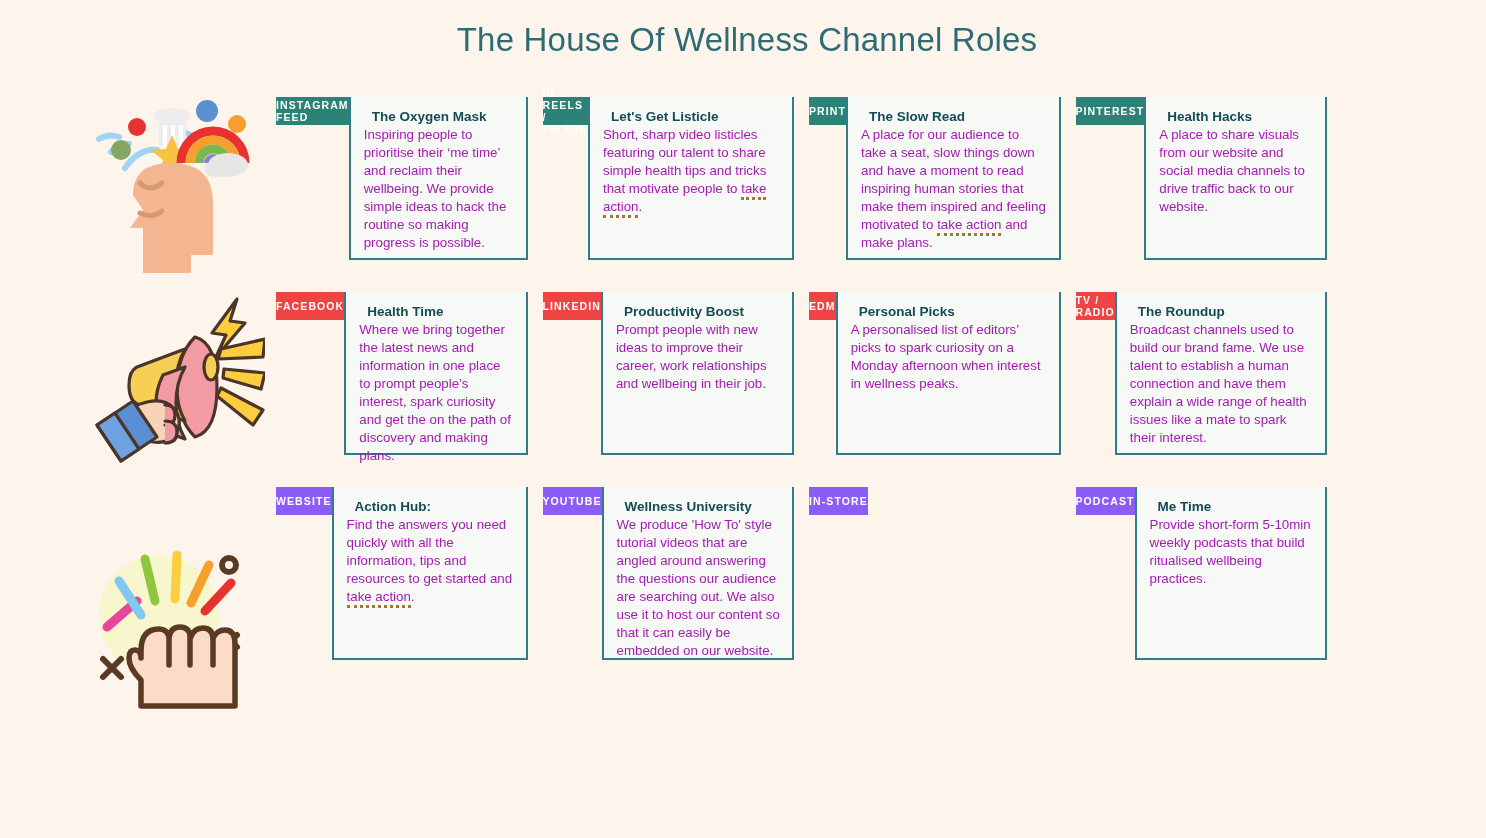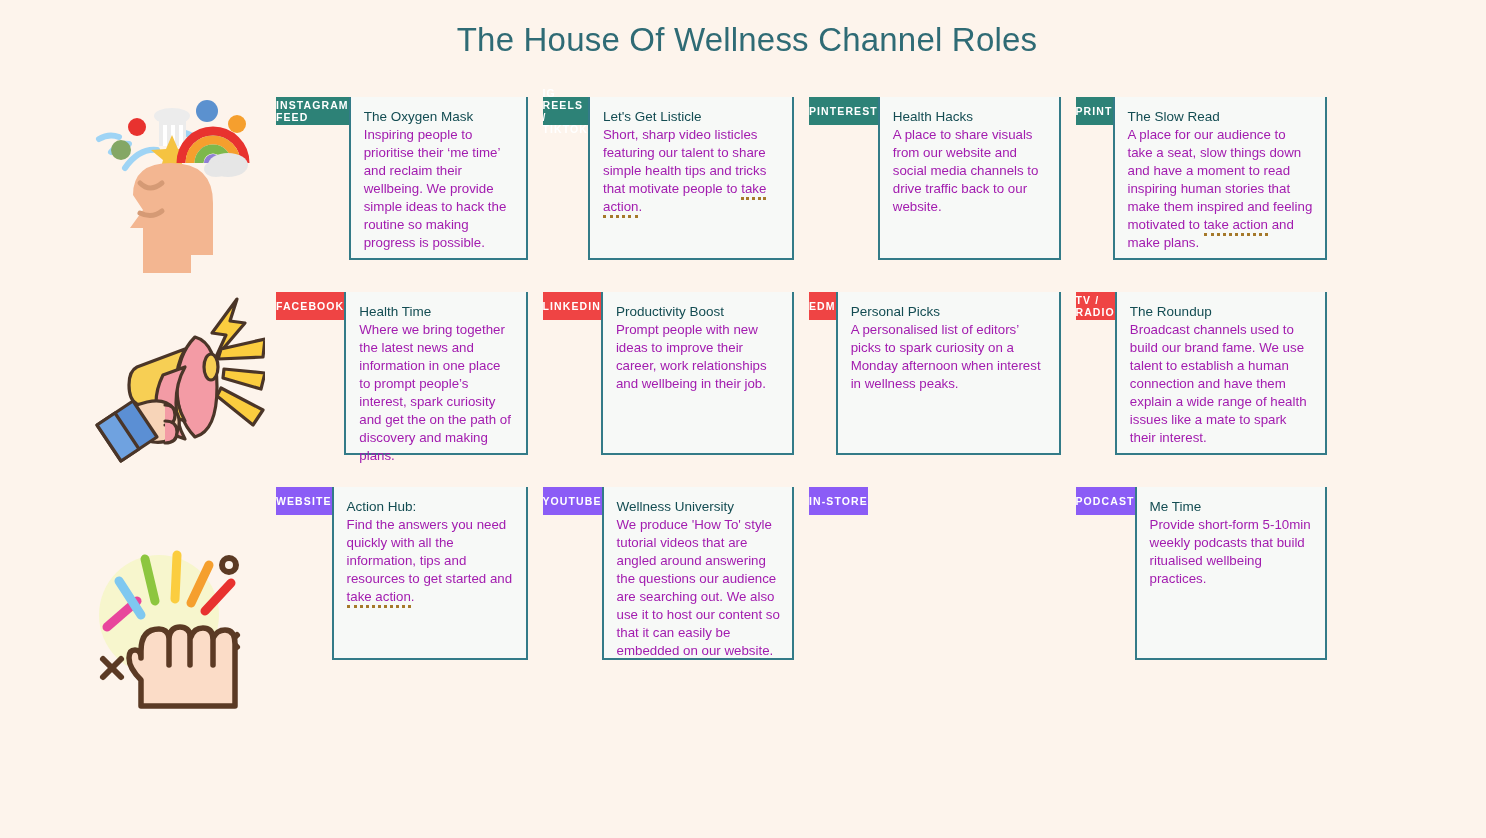--- a/index.html
+++ b/index.html
@@ -62,24 +62,25 @@
     letter-spacing: 1.1px;
   }
   .card-body {
     background: #f7f9f7;
     border: 2px solid #337b88;
     border-top: none;
     padding: 12px 12px 10px 13px;
   }
   .card-title {
     font-size: 13.5px;
-    font-weight: normal;
+    font-weight: bold;
     color: #134c52;
     line-height: 1.18;
     margin-bottom: 1px;
+    margin-left: 8px;
   }
   .card-desc {
     font-size: 13.3px;
     line-height: 1.36;
     color: #a21caf;
     white-space: pre-line;
   }
   .card-desc .u-dot {
     border-bottom: 3px dotted #a5792a;
     padding-bottom: 1px;
@@ -213,33 +214,33 @@
         </div>
       </div>
       <div class="card">
         <div class="card-header">IG REELS / TIKTOK</div>
         <div class="card-body">
           <div class="card-title">Let's Get Listicle</div>
           <div class="card-desc"><span>Short, sharp video listicles featuring our talent to share simple health tips and tricks that motivate people to </span><span class="u-dot">take action</span><span>.</span></div>
         </div>
       </div>
       <div class="card">
+        <div class="card-header">PRINT</div>
+        <div class="card-body">
+          <div class="card-title">The Slow Read</div>
+          <div class="card-desc"><span>A place for our audience to take a seat, slow things down and have a moment to read inspiring human stories that make them inspired and feeling motivated to </span><span class="u-dot">take action</span><span> and make plans.</span></div>
+        </div>
+      </div>
+      <div class="card">
         <div class="card-header">PINTEREST</div>
         <div class="card-body">
           <div class="card-title">Health Hacks</div>
           <div class="card-desc">A place to share visuals from our website and social media channels to drive traffic back to our website.</div>
         </div>
       </div>
-      <div class="card">
-        <div class="card-header">PRINT</div>
-        <div class="card-body">
-          <div class="card-title">The Slow Read</div>
-          <div class="card-desc"><span>A place for our audience to take a seat, slow things down and have a moment to read inspiring human stories that make them inspired and feeling motivated to </span><span class="u-dot">take action</span><span> and make plans.</span></div>
-        </div>
-      </div>
     </div>
 
     <div class="row r2">
       <div class="card">
         <div class="card-header">FACEBOOK</div>
         <div class="card-body">
           <div class="card-title">Health Time</div>
           <div class="card-desc">Where we bring together the latest news and information in one place to prompt people’s interest, spark curiosity and get the on the path of discovery and making plans.</div>
         </div>
       </div>

